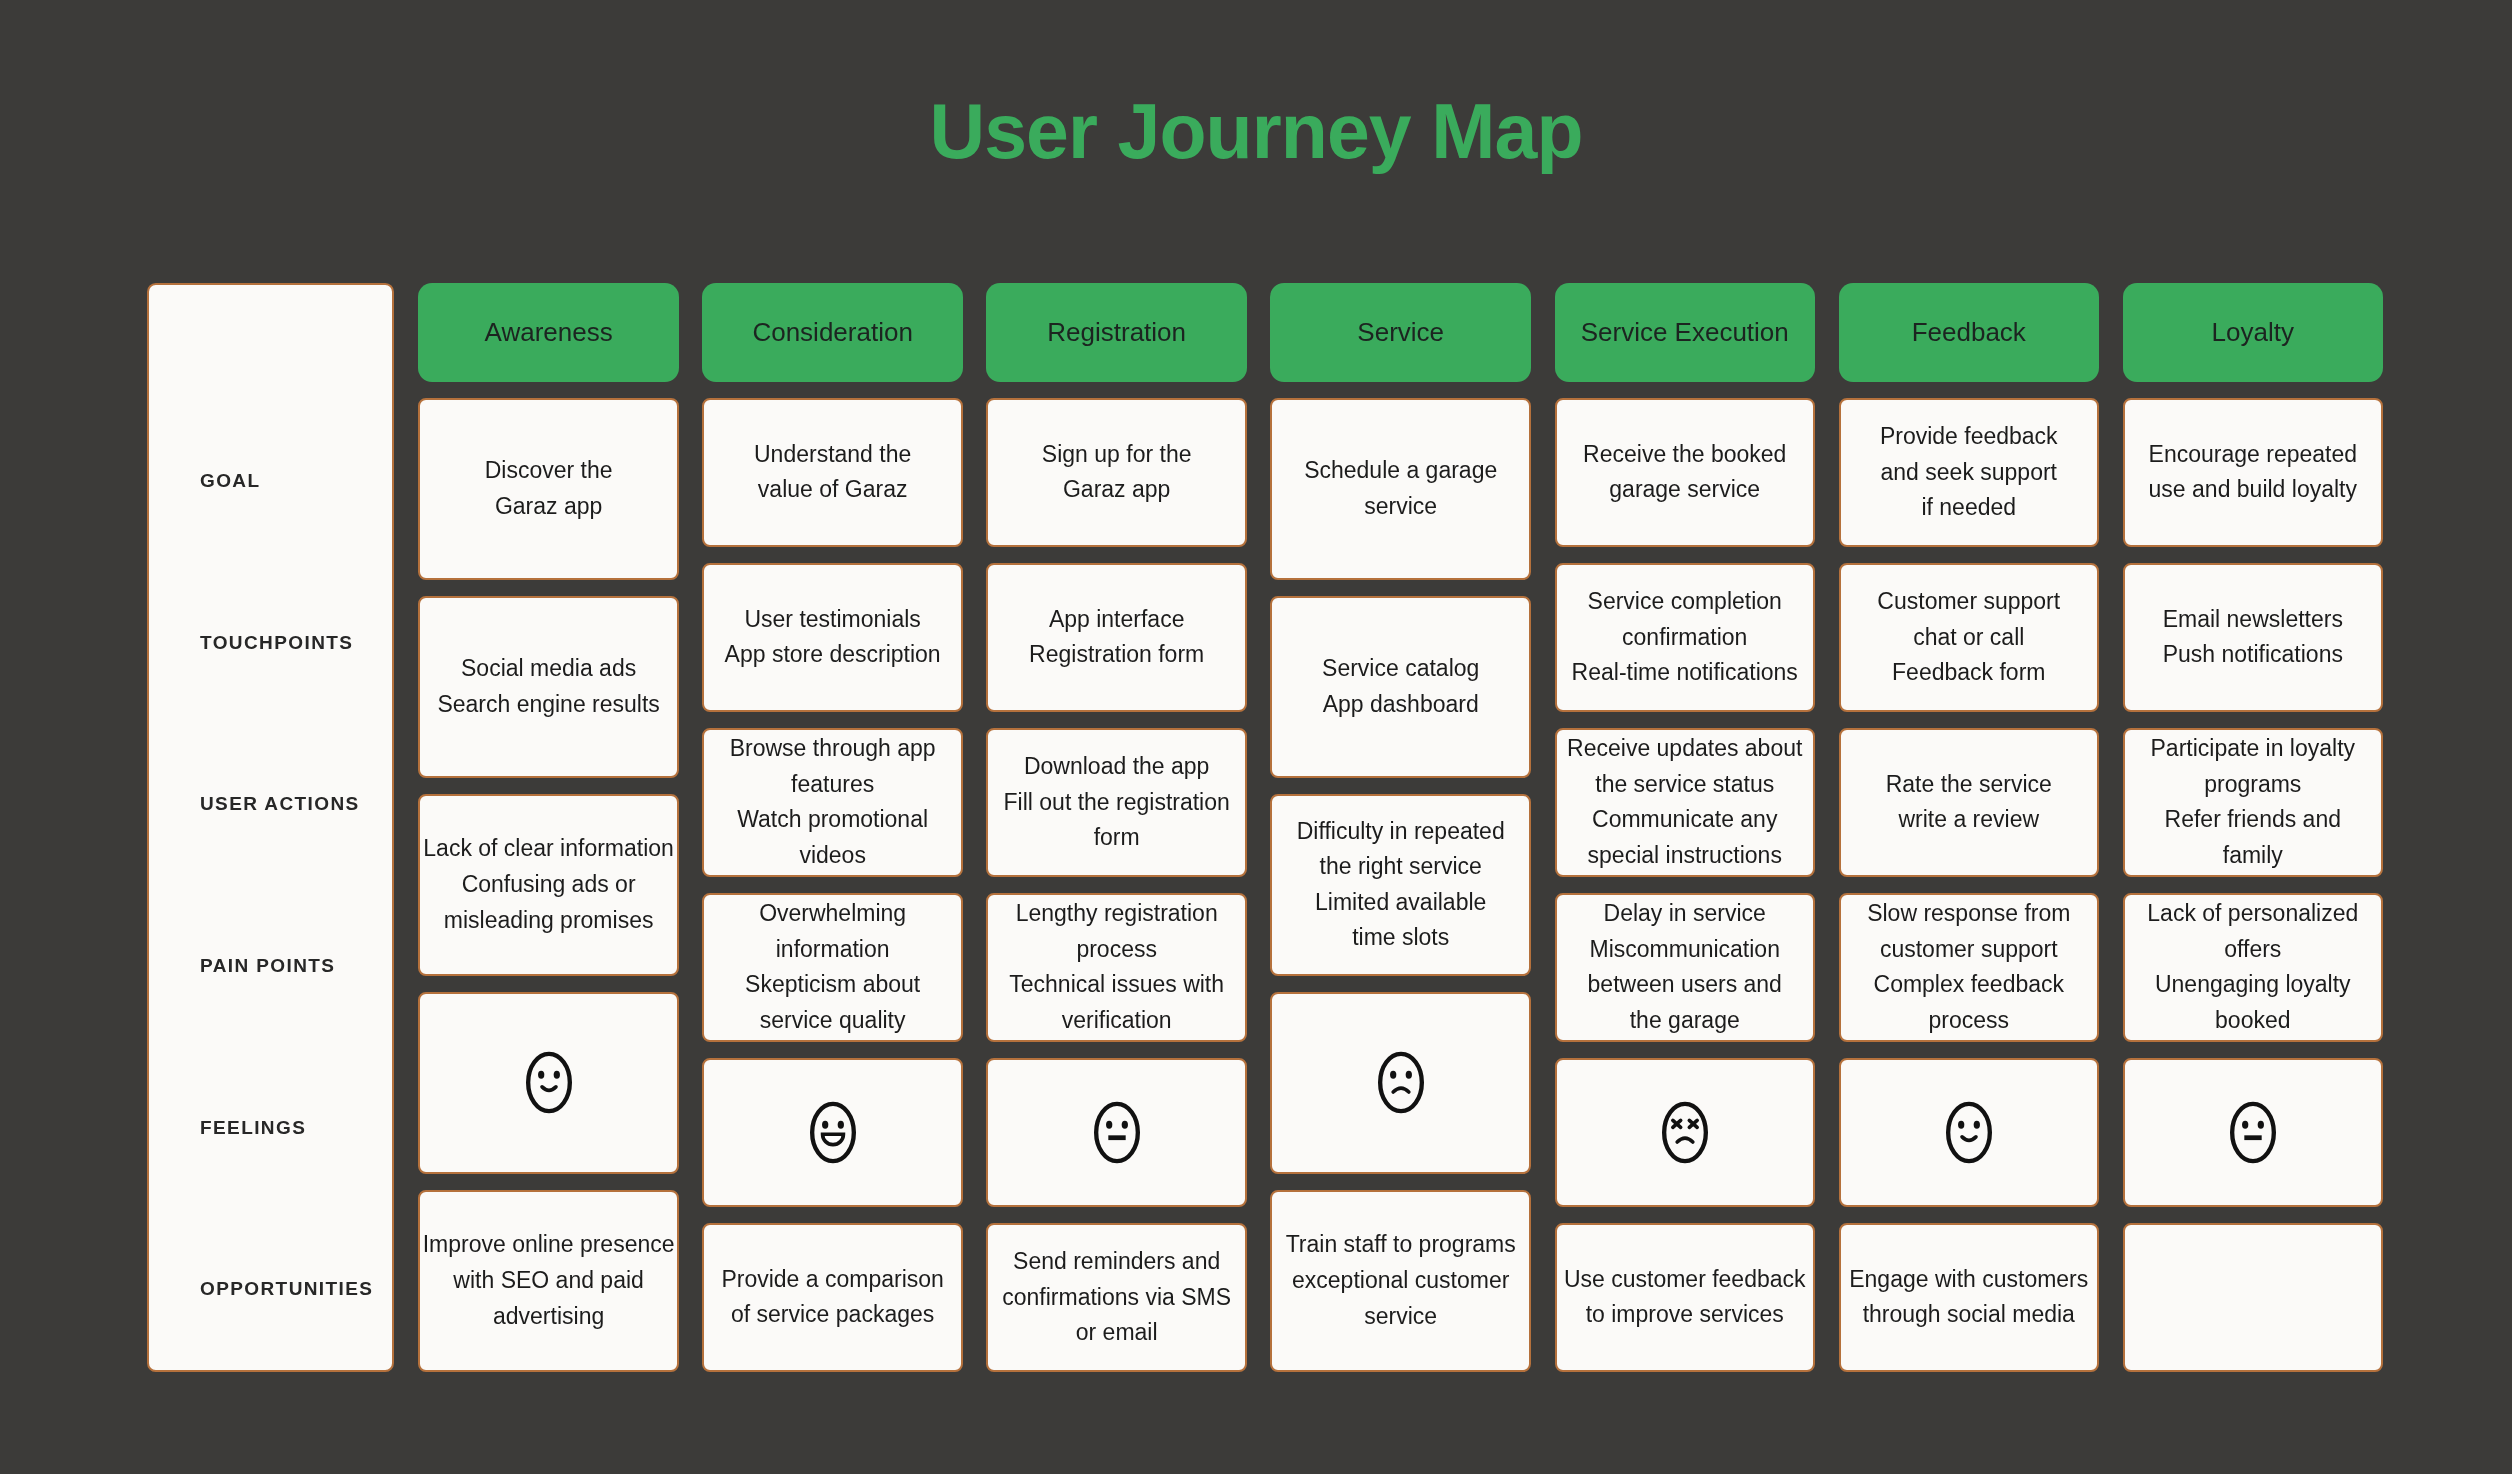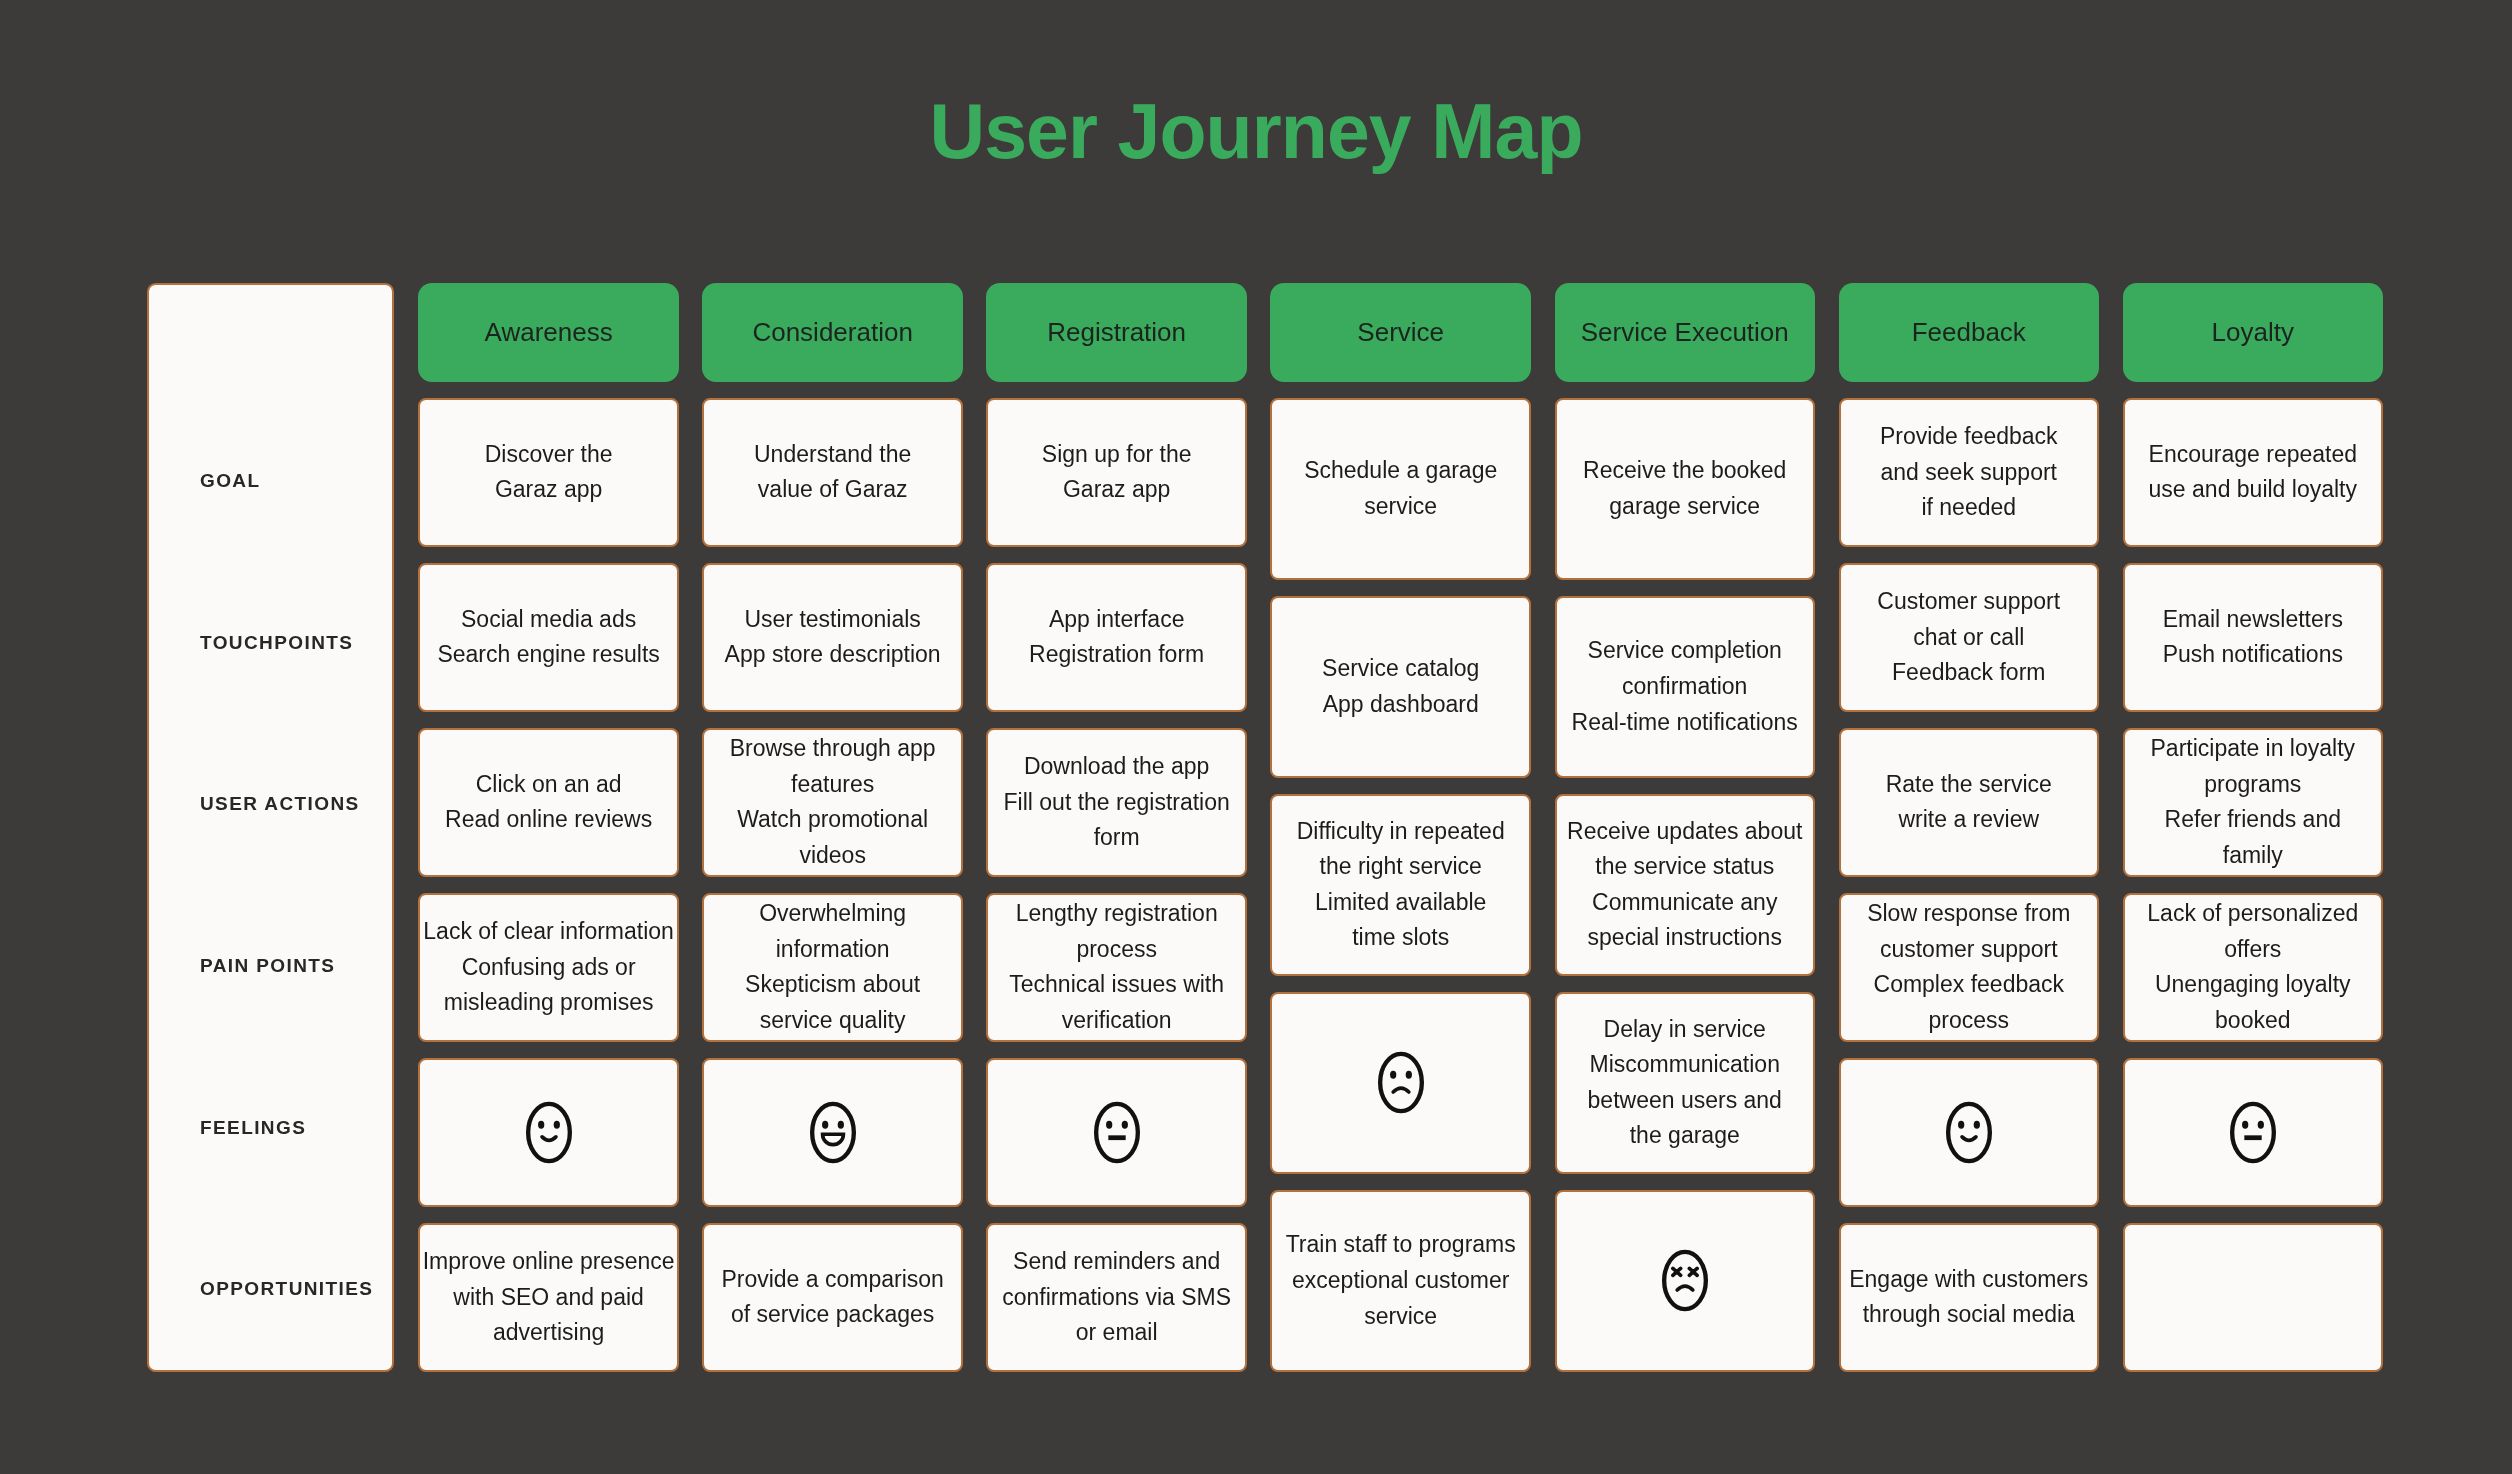--- a/index.html
+++ b/index.html
@@ -156,26 +156,20 @@
             </span>
           </div>
           <div class="cell">
             <span class="lines">
               <span class="ln">Social media ads</span>
               <span class="ln">Search engine results</span>
             </span>
           </div>
           <div class="cell">
             <span class="lines">
-              <span class="ln">Click on an ad</span>
-              <span class="ln">Read online reviews</span>
-            </span>
-          </div>
-          <div class="cell">
-            <span class="lines">
               <span class="ln">Lack of clear information</span>
               <span class="ln">Confusing ads or</span>
               <span class="ln">misleading promises</span>
             </span>
           </div>
           <div class="cell feeling">
             <span class="face">
               <svg width="66" height="73" viewBox="0 0 76 84">
                 <ellipse cx="38" cy="42" rx="24" ry="33" stroke="#111" stroke-width="5" fill="none"></ellipse>
                 <ellipse cx="29" cy="33" rx="3.6" ry="4.6" fill="#111"></ellipse>
@@ -360,20 +354,26 @@
           <div class="cell feeling">
             <span class="face">
               <svg width="66" height="73" viewBox="0 0 76 84">
                 <ellipse cx="38" cy="42" rx="24" ry="33" stroke="#111" stroke-width="5" fill="none"></ellipse>
                 <path d="M24 28 L33 36 M33 28 L24 36" stroke="#111" fill="none" stroke-width="4.2" stroke-linecap="round"></path>
                 <path d="M43 28 L52 36 M52 28 L43 36" stroke="#111" fill="none" stroke-width="4.2" stroke-linecap="round"></path>
                 <path d="M29 53 Q38 44 47 53" stroke="#111" fill="none" stroke-width="4.2" stroke-linecap="round"></path>
               </svg>
             </span>
           </div>
+          <div class="cell">
+            <span class="lines">
+              <span class="ln">Use customer feedback</span>
+              <span class="ln">to improve services</span>
+            </span>
+          </div>
         </div>
         <div class="column">
           <div class="stage-head">Feedback</div>
           <div class="cell">
             <span class="lines">
               <span class="ln">Provide feedback</span>
               <span class="ln">and seek support</span>
               <span class="ln">if needed</span>
             </span>
           </div>

